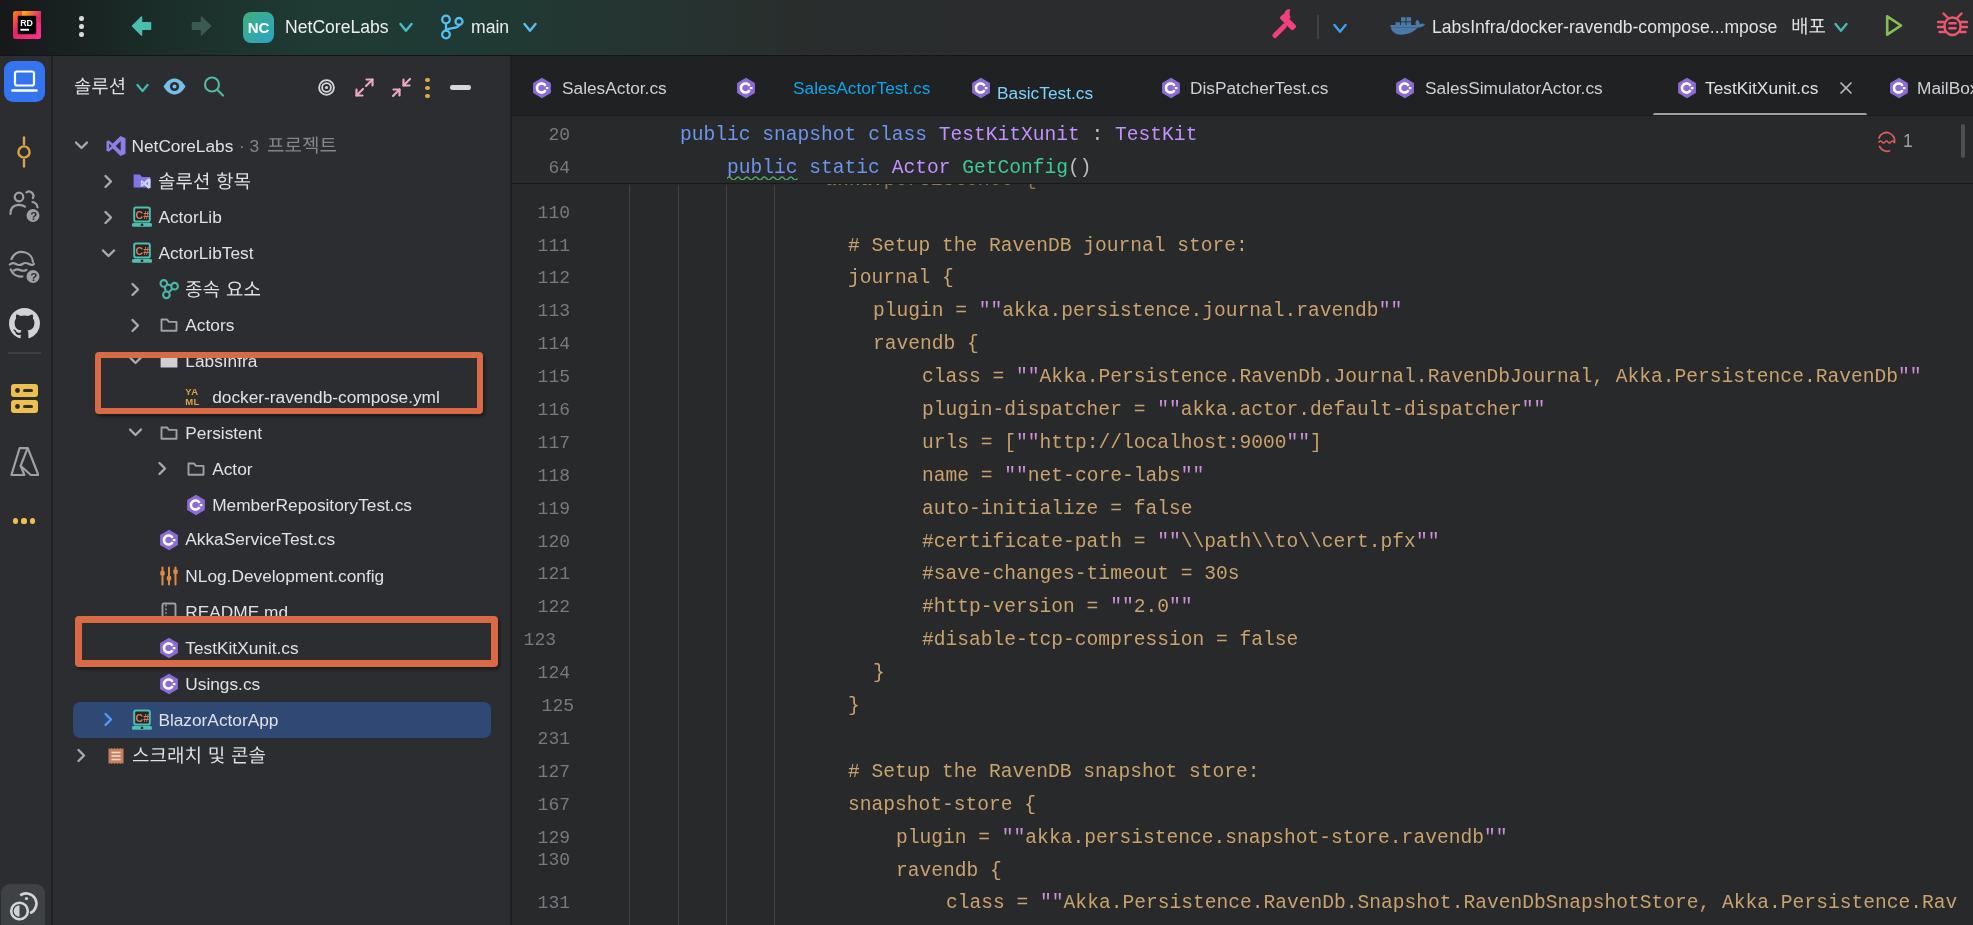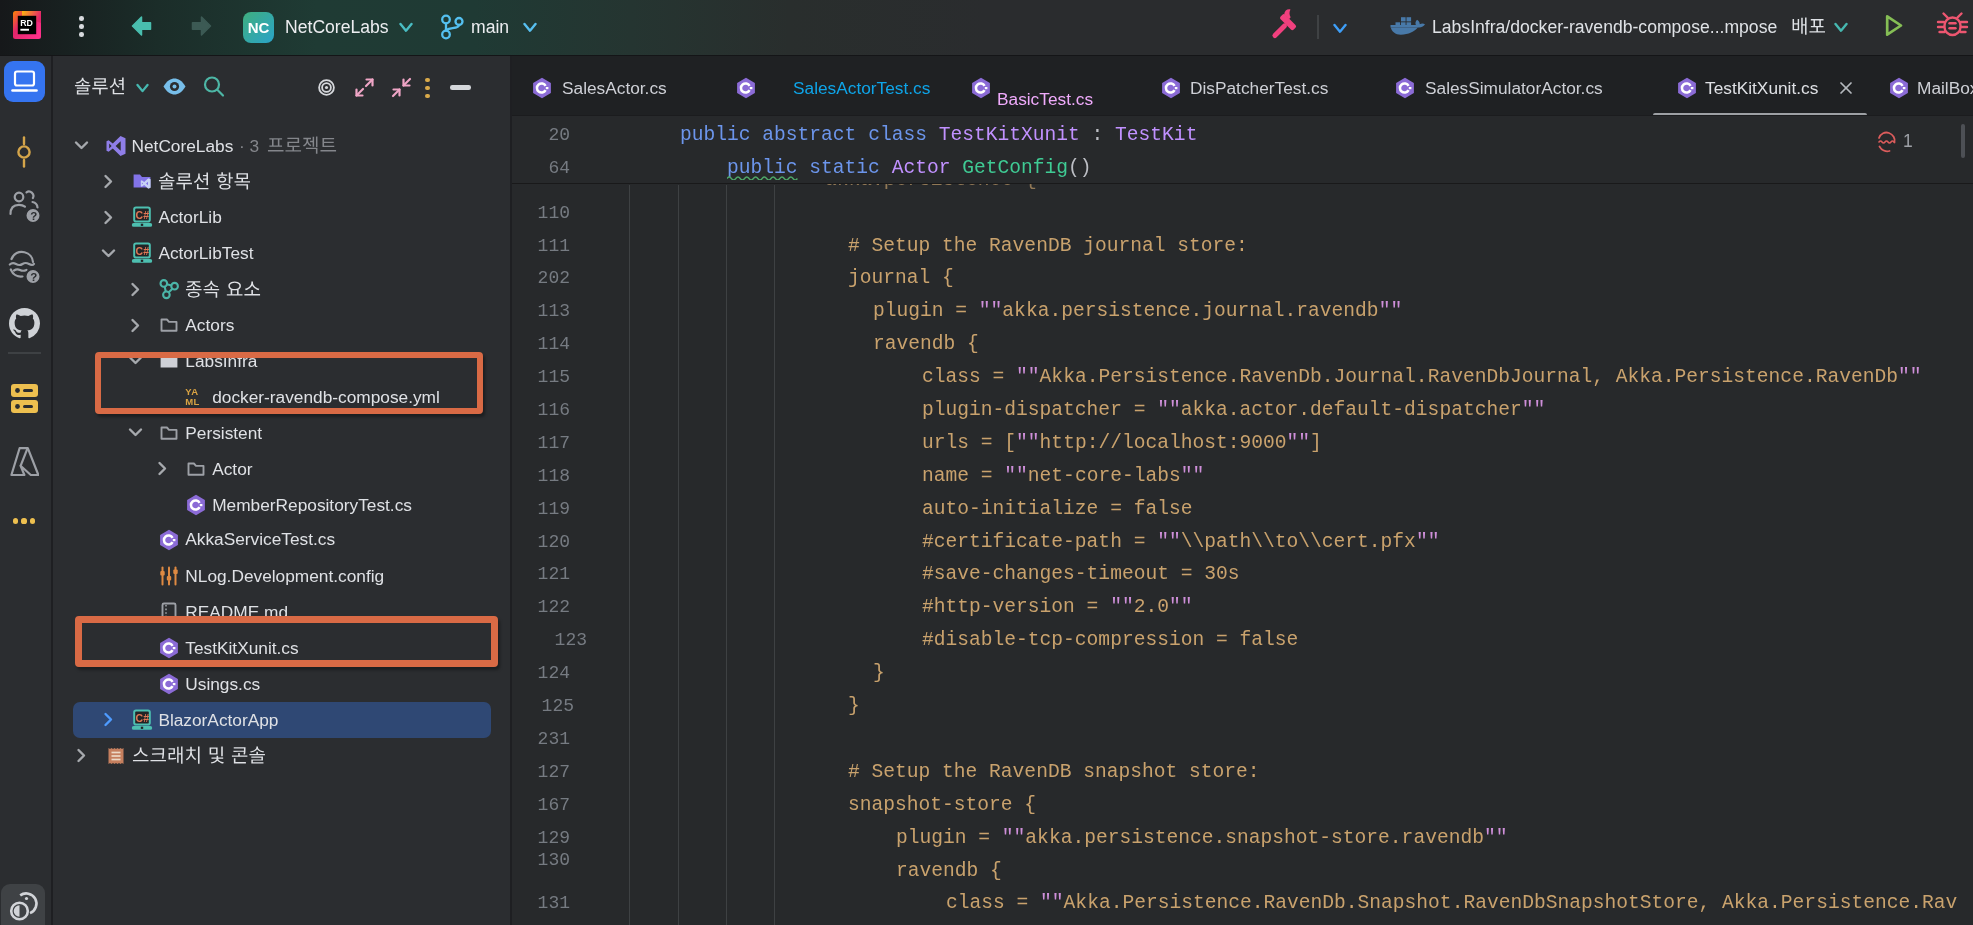--- a/index.html
+++ b/index.html
@@ -398,21 +398,21 @@
     <path d="M11 0.8 L19.9 5.9 V16.1 L11 21.2 L2.1 16.1 V5.9 Z" fill="#8b6bd6"></path>
 <path d="M14.6 13.2 A4.6 4.6 0 1 1 14.6 8.8" stroke="#fff" stroke-width="2.5" fill="none"></path>
 <rect x="14.8" y="10" width="2.6" height="2.2" fill="#fff"></rect>
   </svg>
 <div class="tabtxt" style="left:793px;top:77px;color:#0ea5e9">SalesActorTest.cs</div>
 <svg class="abs" style="left:969.6px;top:77.0px" width="22" height="22" viewBox="0 0 22 22">
     <path d="M11 0.8 L19.9 5.9 V16.1 L11 21.2 L2.1 16.1 V5.9 Z" fill="#8b6bd6"></path>
 <path d="M14.6 13.2 A4.6 4.6 0 1 1 14.6 8.8" stroke="#fff" stroke-width="2.5" fill="none"></path>
 <rect x="14.8" y="10" width="2.6" height="2.2" fill="#fff"></rect>
   </svg>
-<div class="tabtxt" style="left:997px;top:88px;color:#f0abfc">BasicTest.cs</div>
+<div class="tabtxt" style="left:997px;top:82px;color:#7dd3fc">BasicTest.cs</div>
 <svg class="abs" style="left:1159.8px;top:77.0px" width="22" height="22" viewBox="0 0 22 22">
     <path d="M11 0.8 L19.9 5.9 V16.1 L11 21.2 L2.1 16.1 V5.9 Z" fill="#8b6bd6"></path>
 <path d="M14.6 13.2 A4.6 4.6 0 1 1 14.6 8.8" stroke="#fff" stroke-width="2.5" fill="none"></path>
 <rect x="14.8" y="10" width="2.6" height="2.2" fill="#fff"></rect>
   </svg>
 <div class="tabtxt" style="left:1190px;top:77px;color:#ced0d6">DisPatcherTest.cs</div>
 <svg class="abs" style="left:1394.0px;top:77.0px" width="22" height="22" viewBox="0 0 22 22">
     <path d="M11 0.8 L19.9 5.9 V16.1 L11 21.2 L2.1 16.1 V5.9 Z" fill="#8b6bd6"></path>
 <path d="M14.6 13.2 A4.6 4.6 0 1 1 14.6 8.8" stroke="#fff" stroke-width="2.5" fill="none"></path>
 <rect x="14.8" y="10" width="2.6" height="2.2" fill="#fff"></rect>
@@ -435,36 +435,36 @@
 <path d="M2 2 L12 12"></path>
       <path d="M12 2 L2 12"></path>
     </g>
   </svg>
 <div class="abs" style="left:1653px;top:112.5px;width:214px;height:4.4px;border-radius:2.2px;background:#9da0a4"></div>
 <div class="abs" style="left:512px;top:115.2px;width:1461px;height:1.2px;background:#1b1c1e"></div>
 <div class="abs" style="left:512px;top:116.4px;width:1461px;height:66.6px;background:#27292b"></div>
 <div class="abs" style="left:512px;top:182.5px;width:1461px;height:1.8px;background:#19191a"></div>
 <div class="lnum" style="left:512px;top:118.6px">20</div>
 <div class="lnum" style="left:512px;top:151.5px">64</div>
-<div class="codeline" style="left:680px;top:118.6px"><span style="color:#6c95eb">public abstract class </span><span style="color:#c191ff">TestKitXunit</span><span style="color:#bcbec4"> : </span><span style="color:#c191ff">TestKit</span></div>
+<div class="codeline" style="left:680px;top:118.6px"><span style="color:#6c95eb">public snapshot class </span><span style="color:#c191ff">TestKitXunit</span><span style="color:#bcbec4"> : </span><span style="color:#c191ff">TestKit</span></div>
 <div class="codeline" style="left:727px;top:151.5px"><span style="color:#6c95eb">public static </span><span style="color:#c191ff">Actor </span><span style="color:#3fcb94">GetConfig</span><span style="color:#bcbec4">()</span></div>
 <svg class="abs" style="left:727px;top:174.5px" width="71" height="5" viewBox="0 0 71 5">
 <path d="M0 3.5 Q2.2 0.5 4.4 3.5 T8.8 3.5 T13.2 3.5 T17.6 3.5 T22 3.5 T26.4 3.5 T30.8 3.5 T35.2 3.5 T39.6 3.5 T44 3.5 T48.4 3.5 T52.8 3.5 T57.2 3.5 T61.6 3.5 T66 3.5 T70.4 3.5" stroke="#4fa869" stroke-width="1.4" fill="none"></path>
   </svg>
 <div class="abs" style="left:825px;top:184.3px;width:300px;height:9px;overflow:hidden">
 <div class="mono" style="margin-top:-15px;color:#c9a26d;opacity:0.66">akka:persistence {</div>
   </div>
 <div class="abs" style="left:628.6px;top:184.5px;width:1.3px;height:740.5px;background:#3e4143"></div>
 <div class="abs" style="left:677.7px;top:184.5px;width:1.3px;height:740.5px;background:#3e4143"></div>
 <div class="abs" style="left:725.7px;top:184.5px;width:1.3px;height:740.5px;background:#3e4143"></div>
 <div class="abs" style="left:773.7px;top:184.5px;width:1.3px;height:740.5px;background:#3e4143"></div>
 <div class="lnum" style="left:512px;top:196.6px">110</div>
 <div class="lnum" style="left:512px;top:229.5px">111</div>
 <div class="codeline" style="left:848px;top:229.5px"># Setup the RavenDB journal store:</div>
-<div class="lnum" style="left:512px;top:262.4px">202</div>
+<div class="lnum" style="left:512px;top:262.4px">112</div>
 <div class="codeline" style="left:848px;top:262.4px">journal {</div>
 <div class="lnum" style="left:512px;top:295.2px">113</div>
 <div class="codeline" style="left:873px;top:295.2px">plugin = <span class="q">""</span>akka.persistence.journal.ravendb<span class="q">""</span></div>
 <div class="lnum" style="left:512px;top:328.2px">114</div>
 <div class="codeline" style="left:873px;top:328.2px">ravendb {</div>
 <div class="lnum" style="left:512px;top:361.1px">115</div>
 <div class="codeline" style="left:922px;top:361.1px">class = <span class="q">""</span>Akka.Persistence.RavenDb.Journal.RavenDbJournal, Akka.Persistence.RavenDb<span class="q">""</span></div>
 <div class="lnum" style="left:512px;top:393.9px">116</div>
 <div class="codeline" style="left:922px;top:393.9px">plugin-dispatcher = <span class="q">""</span>akka.actor.default-dispatcher<span class="q">""</span></div>
 <div class="lnum" style="left:512px;top:426.8px">117</div>
@@ -472,21 +472,21 @@
 <div class="lnum" style="left:512px;top:459.8px">118</div>
 <div class="codeline" style="left:922px;top:459.8px">name = <span class="q">""</span>net-core-labs<span class="q">""</span></div>
 <div class="lnum" style="left:512px;top:492.6px">119</div>
 <div class="codeline" style="left:922px;top:492.6px">auto-initialize = false</div>
 <div class="lnum" style="left:512px;top:525.5px">120</div>
 <div class="codeline" style="left:922px;top:525.5px">#certificate-path = <span class="q">""</span>\\path\\to\\cert.pfx<span class="q">""</span></div>
 <div class="lnum" style="left:512px;top:558.4px">121</div>
 <div class="codeline" style="left:922px;top:558.4px">#save-changes-timeout = 30s</div>
 <div class="lnum" style="left:512px;top:591.3px">122</div>
 <div class="codeline" style="left:922px;top:591.3px">#http-version = <span class="q">""</span>2.0<span class="q">""</span></div>
-<div class="lnum" style="left:529px;top:624.2px">123</div>
+<div class="lnum" style="left:498px;top:624.2px">123</div>
 <div class="codeline" style="left:922px;top:624.2px">#disable-tcp-compression = false</div>
 <div class="lnum" style="left:512px;top:657.1px">124</div>
 <div class="codeline" style="left:873px;top:657.1px">}</div>
 <div class="lnum" style="left:516px;top:690.0px">125</div>
 <div class="codeline" style="left:848px;top:690.0px">}</div>
 <div class="lnum" style="left:512px;top:722.9px">231</div>
 <div class="lnum" style="left:512px;top:755.8px">127</div>
 <div class="codeline" style="left:848px;top:755.8px"># Setup the RavenDB snapshot store:</div>
 <div class="lnum" style="left:512px;top:788.7px">167</div>
 <div class="codeline" style="left:848px;top:788.7px">snapshot-store {</div>

